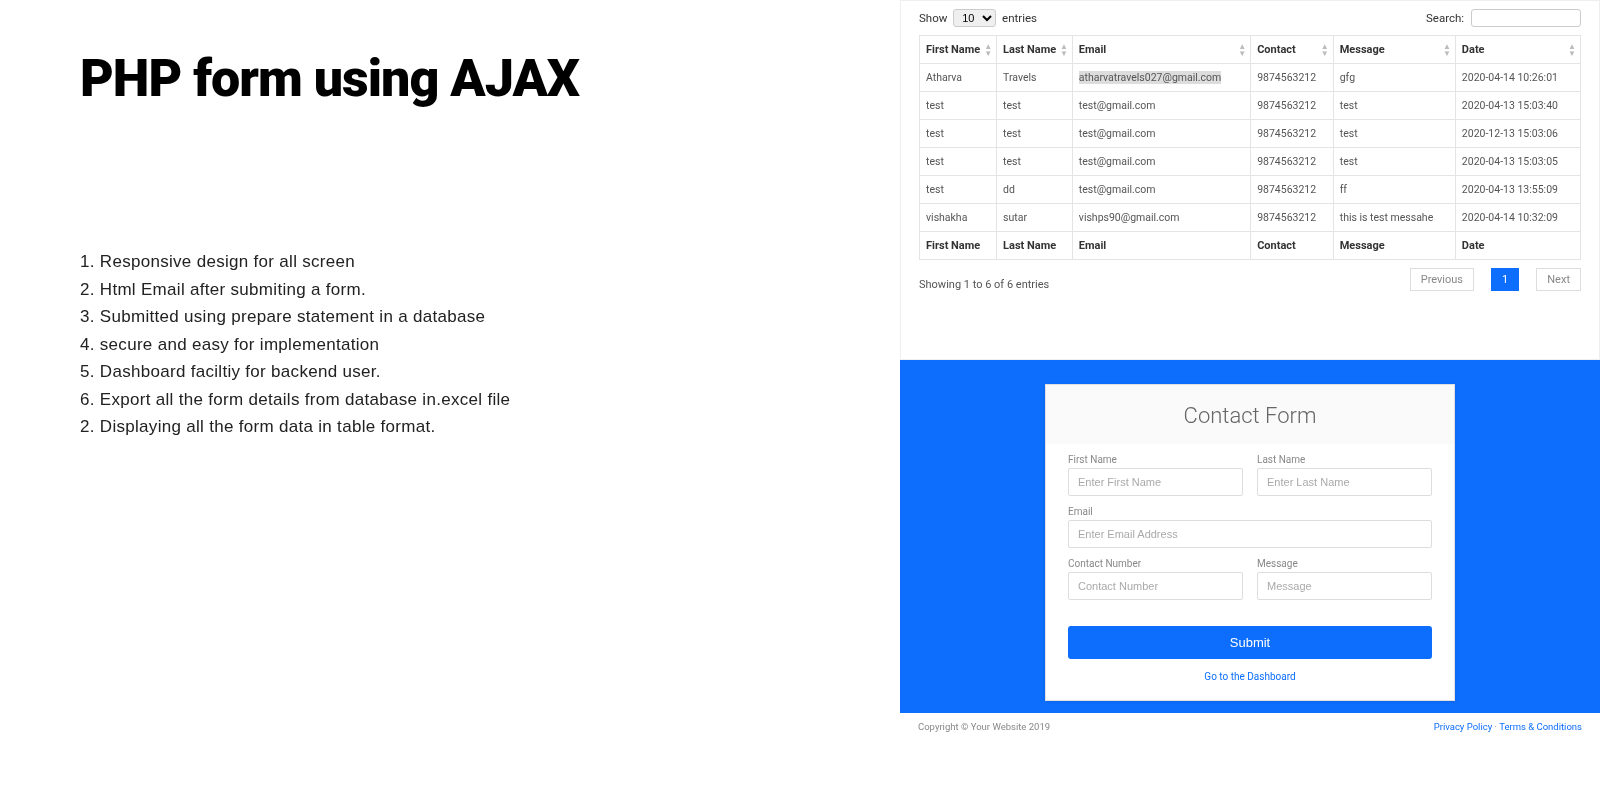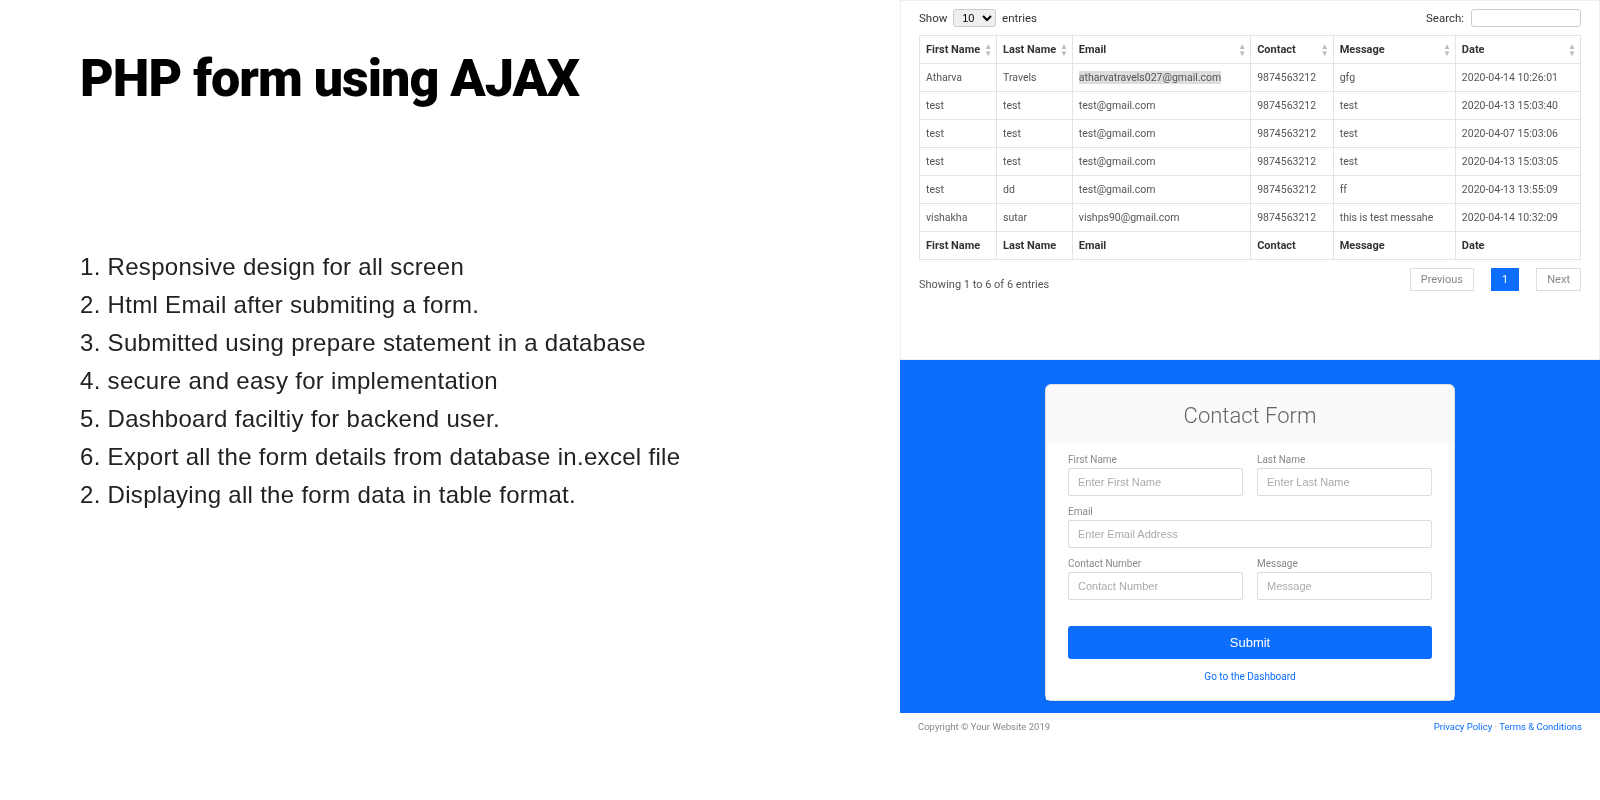--- a/index.html
+++ b/index.html
@@ -1,38 +1,38 @@
 <!DOCTYPE html>
 <html><head>
 <meta charset="utf-8">
 <style>
 *{box-sizing:border-box;margin:0;padding:0}
 body{font-family:-apple-system,BlinkMacSystemFont,"Segoe UI",Roboto,Arial,sans-serif;background:#fff;width:1600px;height:800px;overflow:hidden;position:relative}
 .left-panel{position:absolute;left:0;top:0;width:900px;height:800px;padding:48px 60px 0 80px}
 .main-title{font-size:52px;font-weight:900;color:#000;margin-bottom:140px;letter-spacing:-1px}
-.features{font-size:24px;font-weight:300;color:#222;line-height:1.5;font-family:"Helvetica Neue",Arial,sans-serif;letter-spacing:0.3px}
+.features{font-size:17px;font-weight:300;color:#222;line-height:1.5;font-family:"Helvetica Neue",Arial,sans-serif;letter-spacing:0.3px}
 .features div{margin-bottom:2px}
 .right-panel{position:absolute;right:0;top:0;width:700px;height:800px}
 .table-section{background:#fff;padding:8px 18px 6px 18px;border:1px solid #eee;font-size:12px;color:#333;height:360px}
 .dt-top{display:flex;justify-content:space-between;align-items:center;margin-bottom:8px;font-size:11.5px}
 .dt-top select{border:1px solid #ccc;border-radius:3px;padding:1px 4px;font-size:11px;margin:0 3px}
 .dt-top .search input{border:1px solid #ccc;border-radius:3px;padding:2px 6px;font-size:11px;width:110px;margin-left:4px}
 .data-table{width:100%;border-collapse:collapse;font-size:11px}
 .data-table th,.data-table td{border:1px solid #e4e4e4;padding:7px 6px;text-align:left;vertical-align:top}
 .data-table th{font-weight:700;color:#333;position:relative;cursor:pointer;font-size:11px}
 .sort-icon{position:absolute;right:4px;top:50%;transform:translateY(-50%);font-size:8px;color:#bbb;line-height:7px}
 .data-table tbody td{color:#555;font-size:10.5px}
 .data-table tfoot th{font-weight:700;font-size:11px}
 .hl{background:#ddd}
 .dt-bottom{display:flex;justify-content:space-between;align-items:flex-end;margin-top:8px;font-size:11px;color:#555}
 .pagination{display:flex;align-items:center;gap:17px}
 .pagination .pg{padding:4px 10px;border:1px solid #ddd;color:#888;font-size:11px;cursor:pointer}
 .pagination .pg.active{background:#0d6efd;color:#fff;border-color:#0d6efd}
 .form-section{background:#0d6efd;height:380px;position:relative;padding-top:24px}
-.contact-card{background:#fafafa;width:410px;margin:0 auto;border:1px solid #e0e0e0;border-radius:6px;box-shadow:0 1px 3px rgba(0,0,0,0.08)}
+.contact-card{background:#fafafa;width:410px;margin:0 auto;border:1px solid #e0e0e0;border-radius:0;box-shadow:0 1px 3px rgba(0,0,0,0.08)}
 .card-header{padding:18px 0 16px;text-align:center}
 .card-header h2{font-size:22px;font-weight:300;color:#666}
 .card-body{padding:10px 22px 18px;background:#fff}
 .form-row{display:flex;gap:14px;margin-bottom:10px}
 .form-group{flex:1}
 .form-group label{display:block;font-size:10px;color:#888;margin-bottom:3px}
 .form-control{width:100%;border:1px solid #ddd;border-radius:2px;padding:7px 9px;font-size:11px;color:#555}
 .form-control::placeholder{color:#aaa}
 .submit-btn{width:100%;background:#0d6efd;color:#fff;border:none;padding:9px;font-size:13px;border-radius:3px;margin-top:16px;cursor:pointer}
 .dash-link{display:block;text-align:center;color:#0d6efd;font-size:10px;margin-top:12px;text-decoration:none}
@@ -95,21 +95,21 @@
             <td>9874563212</td>
             <td>test</td>
             <td>2020-04-13 15:03:40</td>
           </tr>
           <tr>
             <td>test</td>
             <td>test</td>
             <td>test@gmail.com</td>
             <td>9874563212</td>
             <td>test</td>
-            <td>2020-04-07 15:03:06</td>
+            <td>2020-12-13 15:03:06</td>
           </tr>
           <tr>
             <td>test</td>
             <td>test</td>
             <td>test@gmail.com</td>
             <td>9874563212</td>
             <td>test</td>
             <td>2020-04-13 15:03:05</td>
           </tr>
           <tr>

